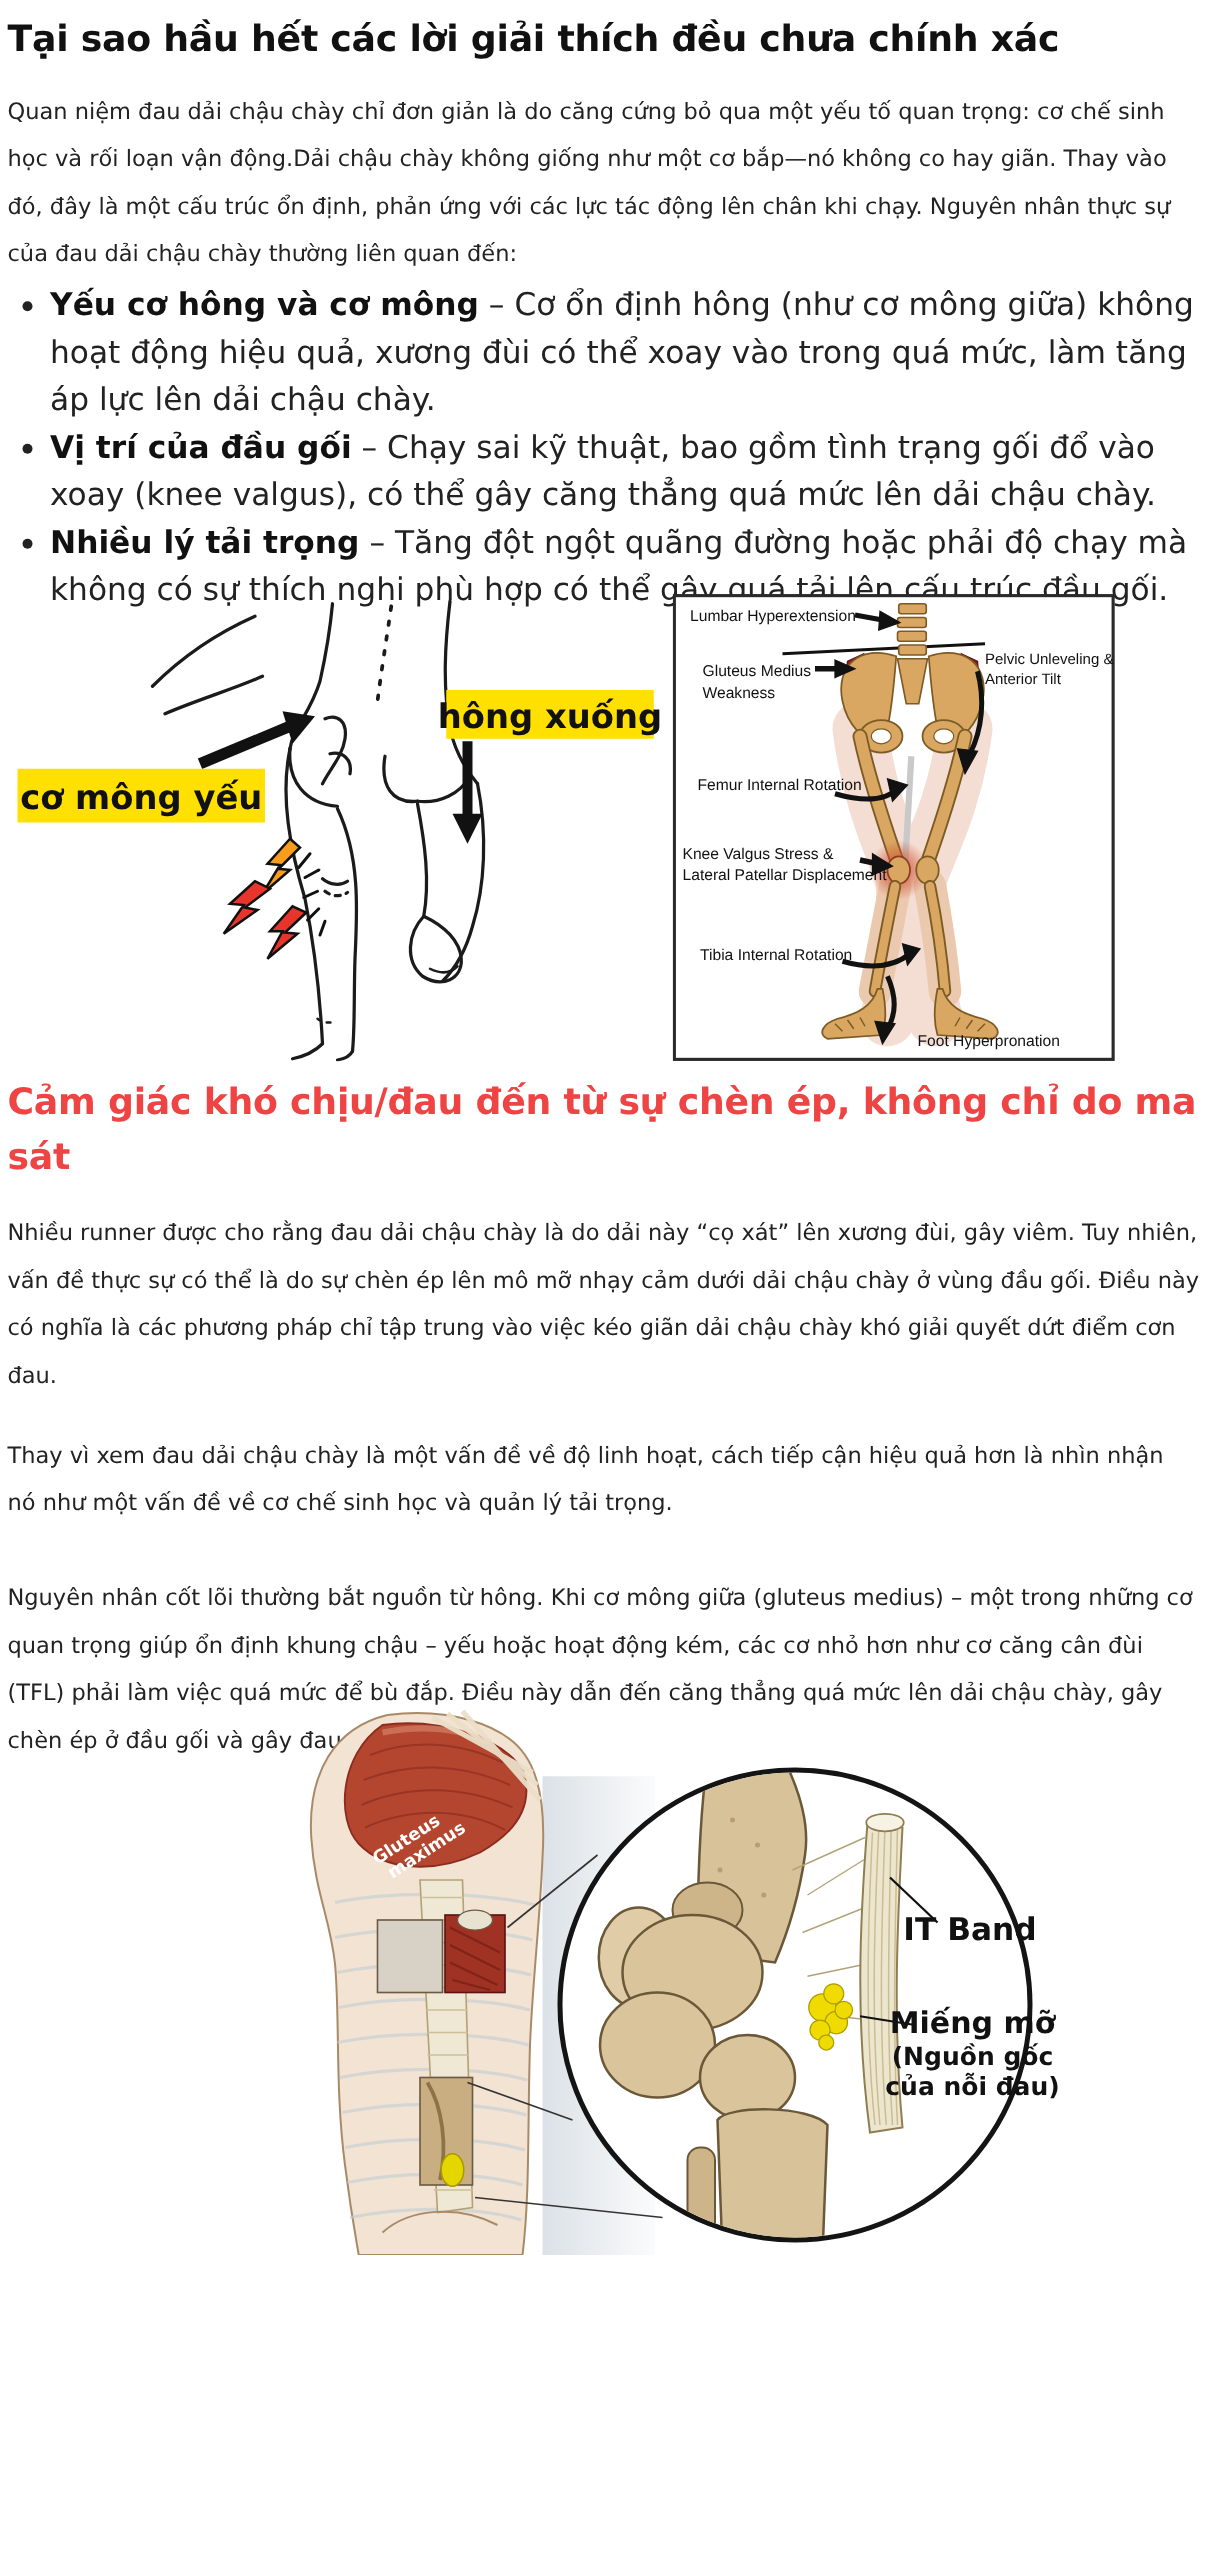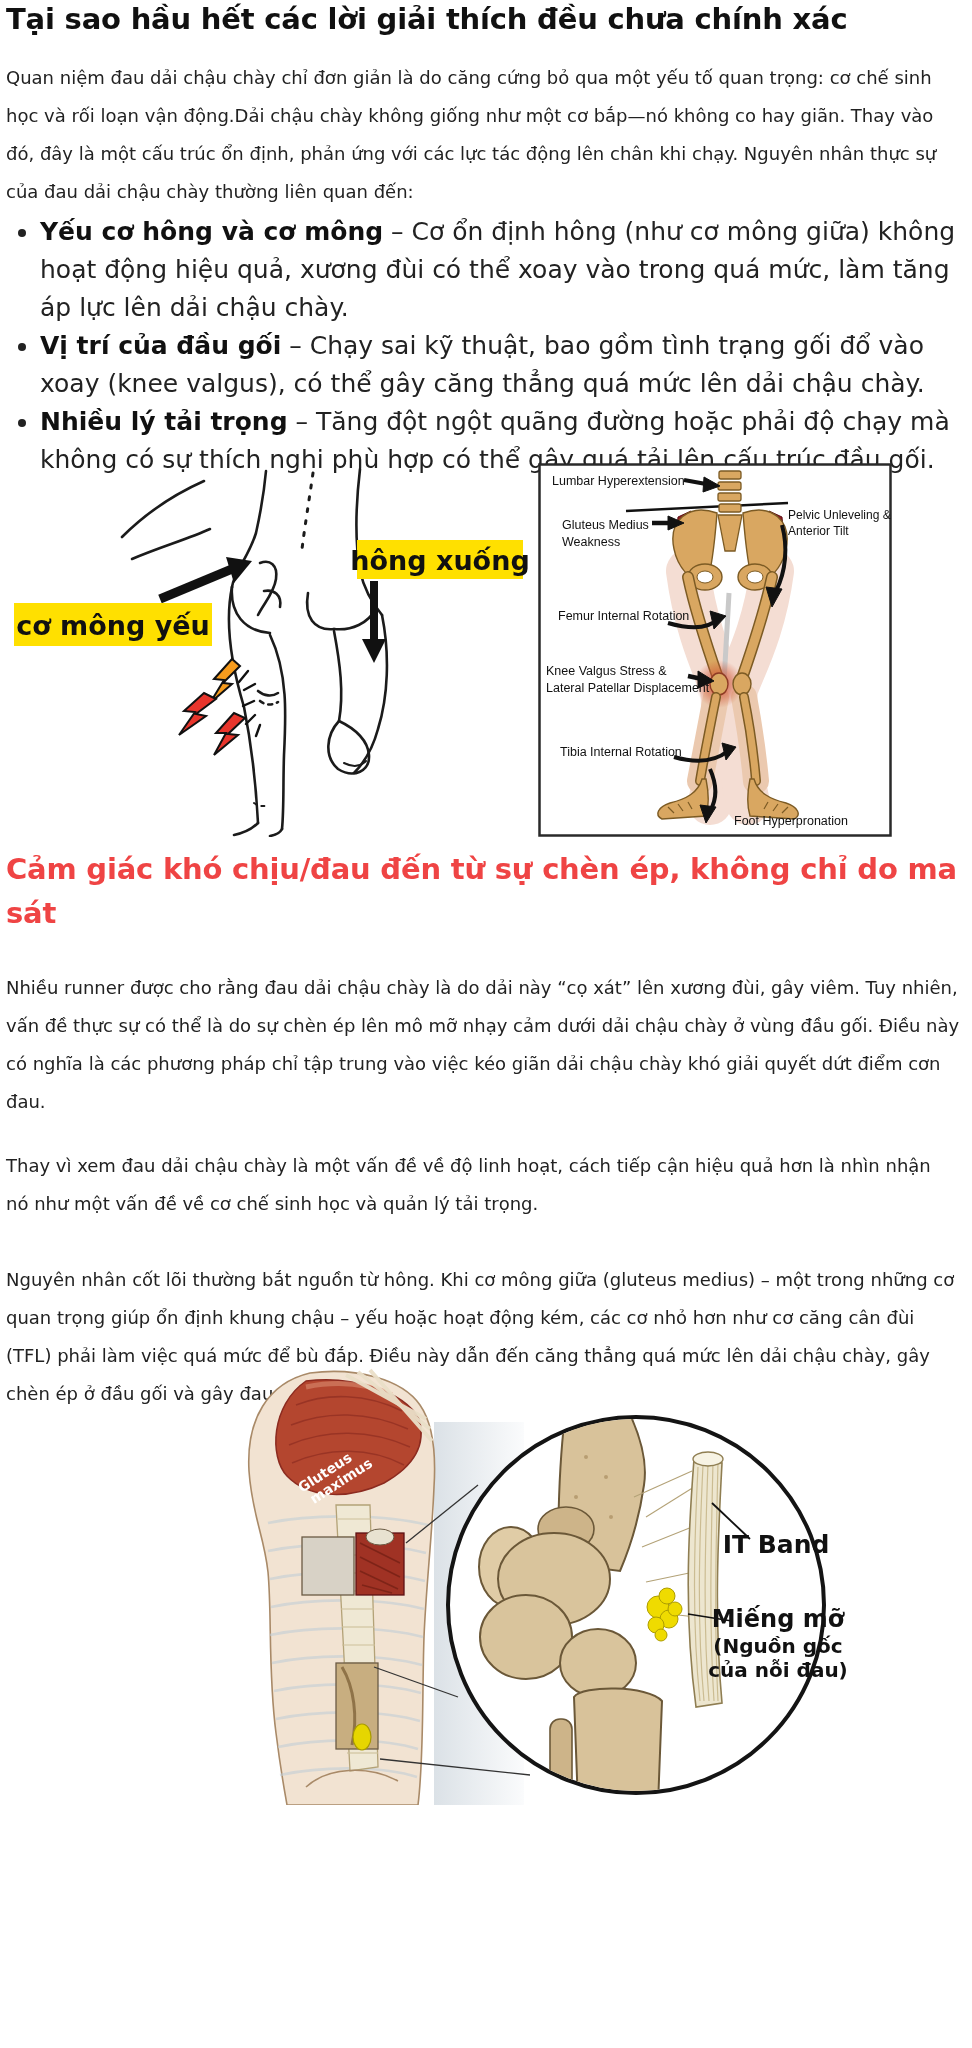--- a/index.html
+++ b/index.html
@@ -1,21 +1,21 @@
 <!DOCTYPE html>
 <html><head>
 <meta charset="utf-8">
 <style>
   html,body{margin:0;padding:0;}
   body{
     width:972px;height:2048px;overflow:hidden;background:#ffffff;
     font-family:"DejaVu Sans","Liberation Sans",sans-serif;
     color:#1c1c1c;position:relative;
   }
-  .page{padding:0 6px 0 6px;}
+  .page{padding:12px 6px 0 6px;}
   h1.title{
     font-size:29px;line-height:38px;font-weight:bold;color:#111;
     margin:0 0 0 0;letter-spacing:-0.2px;
   }
   .bodytext{
     font-size:18px;line-height:38px;color:#222;letter-spacing:0;
     margin:21px 0 0 0;max-width:956px;
   }
   ul.points{
     margin:2px 0 0 0;padding:0 0 0 34px;max-width:950px;
@@ -203,21 +203,21 @@
         <path d="M136,294 C164,302 180,296 190,288" stroke-width="4" fill="none"></path>
         <polygon points="184,280 198,284 188,297"></polygon>
         <path d="M172,306 C180,324 178,338 172,348" stroke-width="4" fill="none"></path>
         <polygon points="162,342 178,344 168,360"></polygon>
       </g>
     </svg>
   </div>
 
   <h2 class="title2">Cảm giác khó chịu/đau đến từ sự chèn ép, không chỉ do ma sát</h2>
 
-  <p class="bodytext" style="margin-top:34px">Nhiều runner được cho rằng đau dải chậu chày là do dải này “cọ xát” lên xương đùi, gây viêm. Tuy nhiên, vấn đề thực sự có thể là do sự chèn ép lên mô mỡ nhạy cảm dưới dải chậu chày ở vùng đầu gối. Điều này có nghĩa là các phương pháp chỉ tập trung vào việc kéo giãn dải chậu chày khó giải quyết dứt điểm cơn đau.</p>
+  <p class="bodytext" style="margin-top:21px">Nhiều runner được cho rằng đau dải chậu chày là do dải này “cọ xát” lên xương đùi, gây viêm. Tuy nhiên, vấn đề thực sự có thể là do sự chèn ép lên mô mỡ nhạy cảm dưới dải chậu chày ở vùng đầu gối. Điều này có nghĩa là các phương pháp chỉ tập trung vào việc kéo giãn dải chậu chày khó giải quyết dứt điểm cơn đau.</p>
   <p class="bodytext" style="margin-top:26px;max-width:940px">Thay vì xem đau dải chậu chày là một vấn đề về độ linh hoạt, cách tiếp cận hiệu quả hơn là nhìn nhận nó như một vấn đề về cơ chế sinh học và quản lý tải trọng.</p>
   <p class="bodytext" style="margin-top:38px">Nguyên nhân cốt lõi thường bắt nguồn từ hông. Khi cơ mông giữa (gluteus medius) – một trong những cơ quan trọng giúp ổn định khung chậu – yếu hoặc hoạt động kém, các cơ nhỏ hơn như cơ căng cân đùi (TFL) phải làm việc quá mức để bù đắp. Điều này dẫn đến căng thẳng quá mức lên dải chậu chày, gây chèn ép ở đầu gối và gây đau.</p>
 
   <div class="fig2">
     <svg width="972" height="438" viewBox="0 0 972 438">
       <defs>
         <linearGradient id="grayGrad" x1="0" y1="0" x2="1" y2="0">
           <stop offset="0" stop-color="#D7DEE4"></stop>
           <stop offset="1" stop-color="#FAFBFC"></stop>
         </linearGradient>

